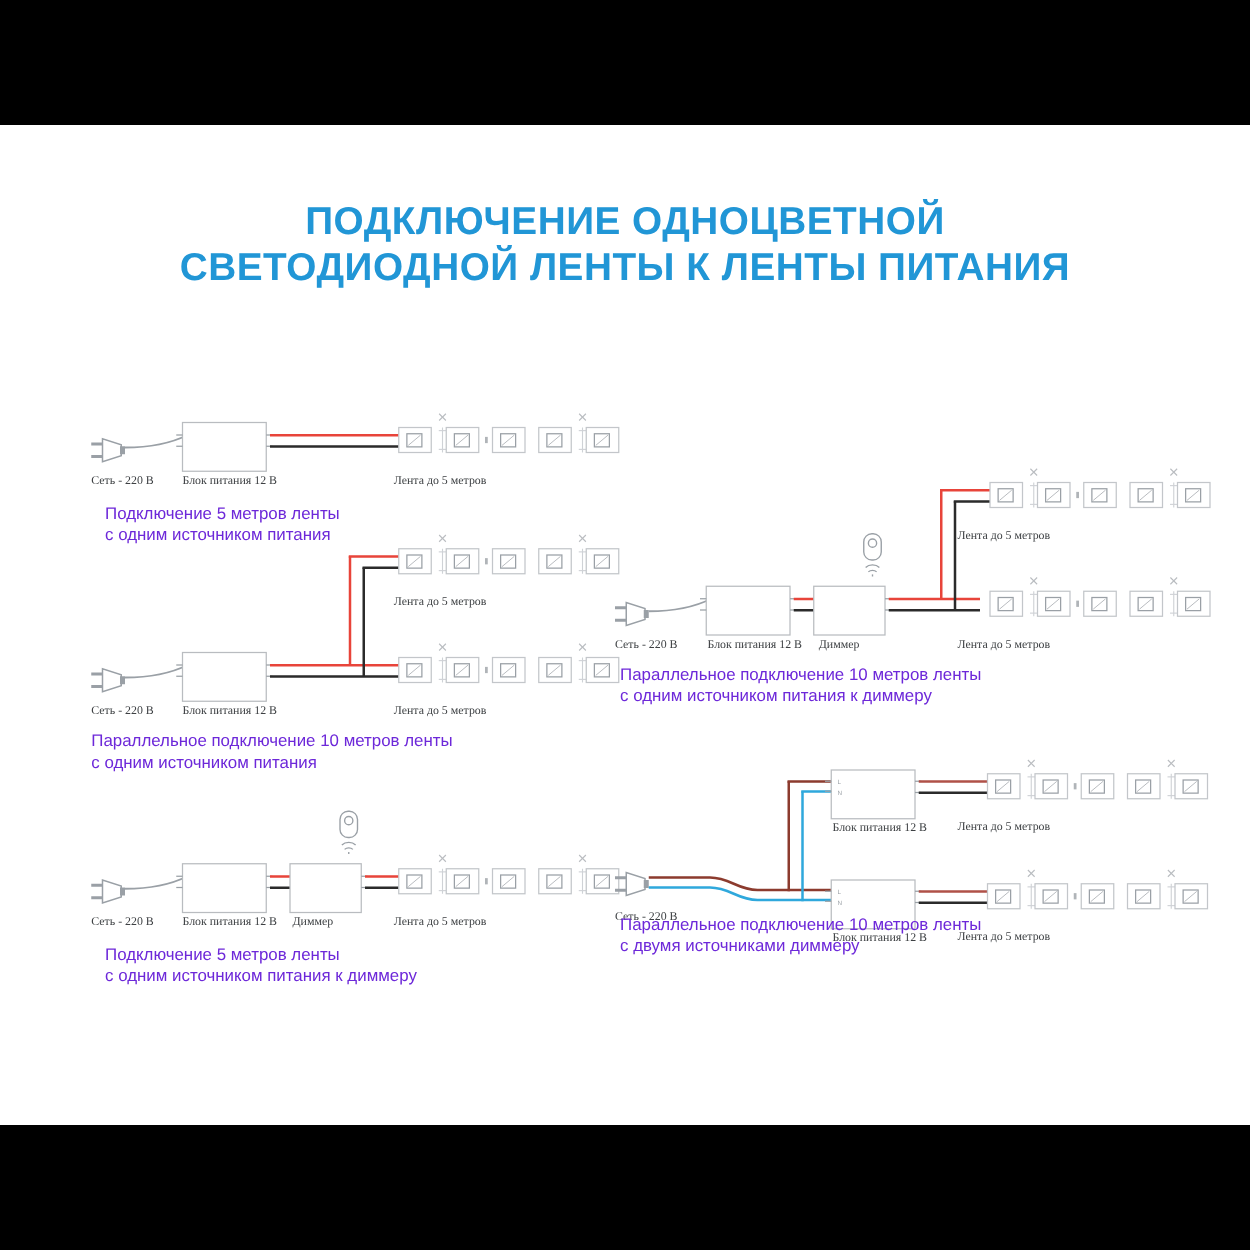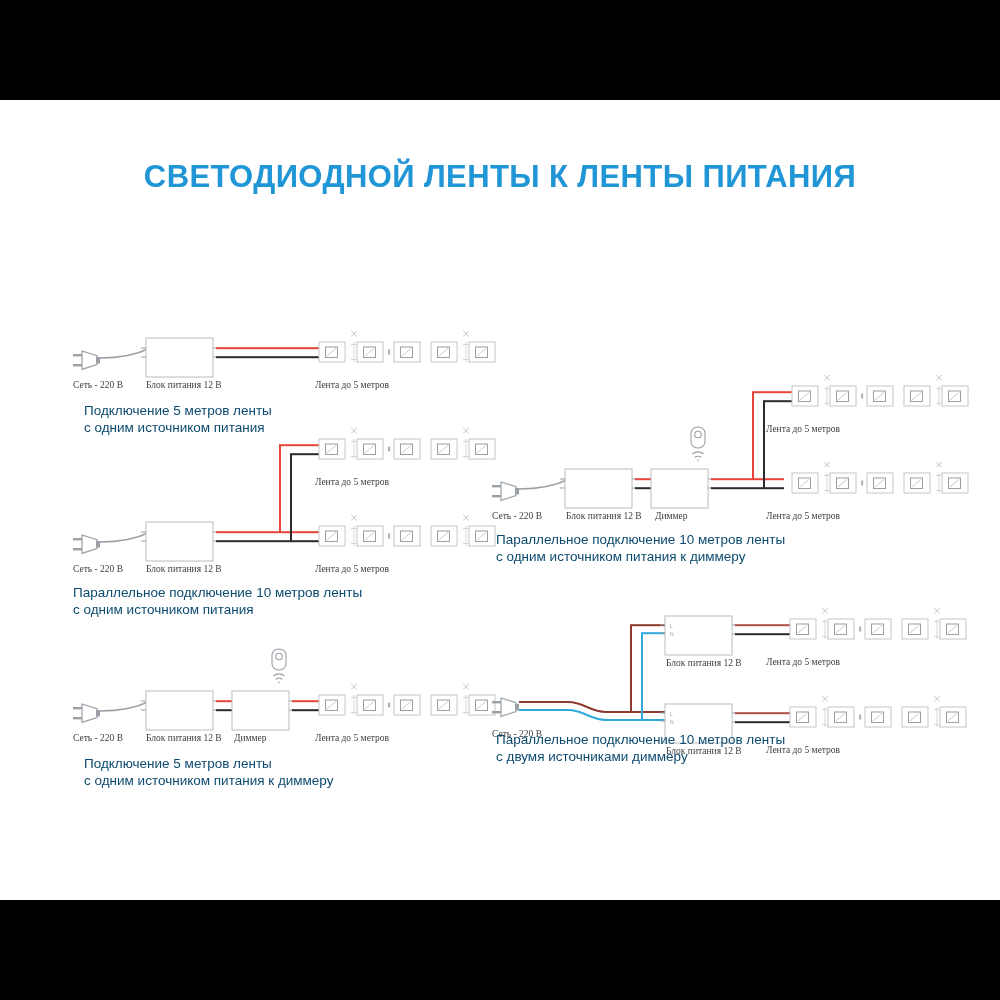--- a/index.html
+++ b/index.html
@@ -26,36 +26,37 @@
 
   
   .lab{
     position:absolute;font-size:9.5px;color:#3d4043;white-space:nowrap;
     line-height:11px;
     font-family:Liberation Serif, serif;
   }
 
   
   .cap{
-    position:absolute;color:#0c4a6e;font-size:13.5px;line-height:17px;
+    position:absolute;color:#6d28d9;font-size:13.5px;line-height:17px;
     white-space:nowrap;
   }
   .cap .l{display:block;}
 </style>
 </head>
 <body>
 
 <div id="page">
 
   <div class="bar" id="bar-top"></div>
   <div class="bar" id="bar-bottom"></div>
 
   <div id="canvas">
 
     <div id="title">
+      <span class="l">ПОДКЛЮЧЕНИЕ ОДНОЦВЕТНОЙ</span>
       <span class="l">СВЕТОДИОДНОЙ ЛЕНТЫ К ЛЕНТЫ ПИТАНИЯ</span>
     </div>
 
     <svg id="art" width="1000" height="800" viewBox="0 0 1000 800" style="position:absolute;left:0;top:0;">
       <defs>
 
         <g id="plugSym">
 
           <rect x="0" y="4" width="9" height="2.4" fill="#9aa0a6"></rect>
           <rect x="0" y="14" width="9" height="2.4" fill="#9aa0a6"></rect>

